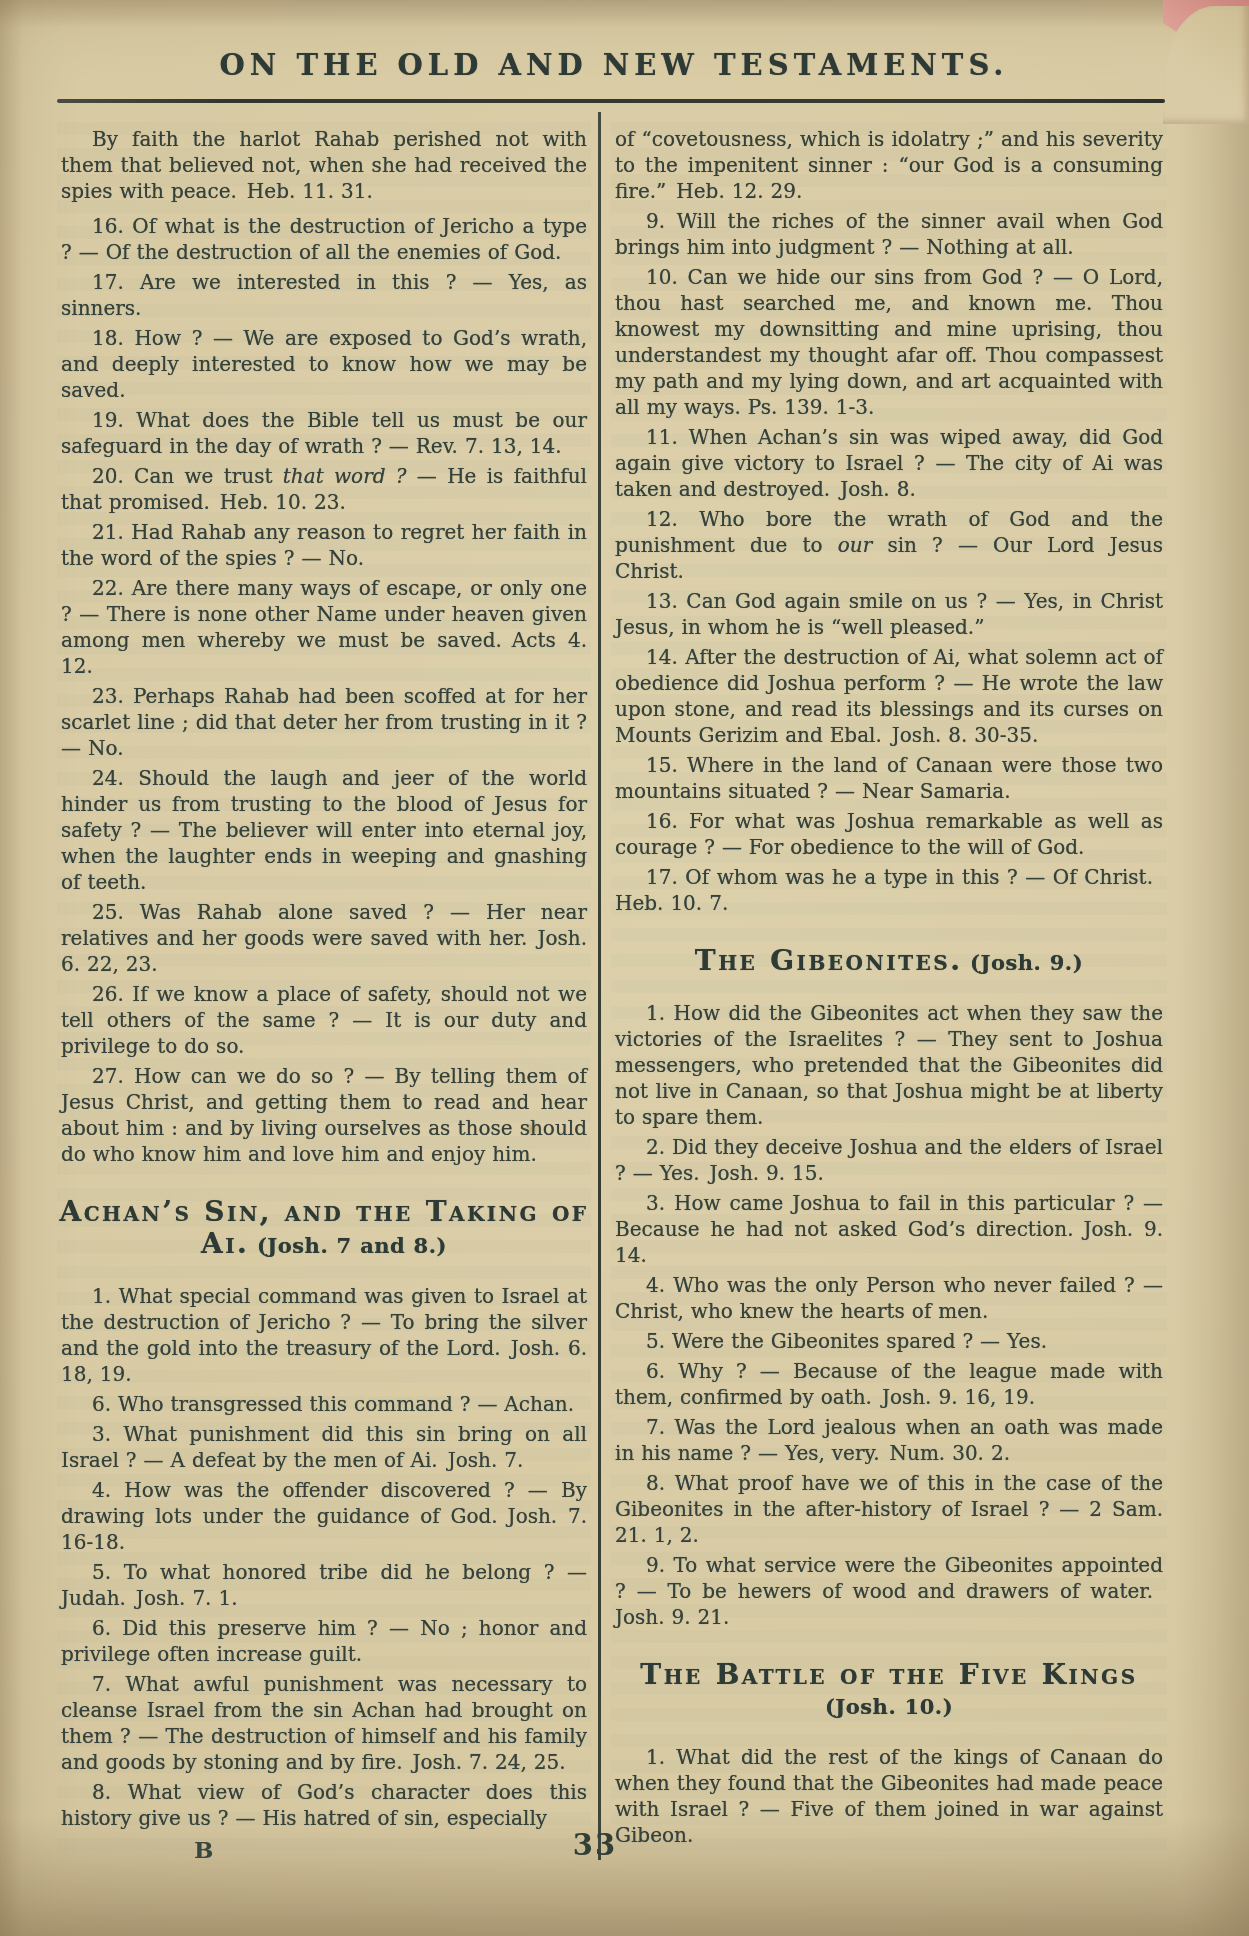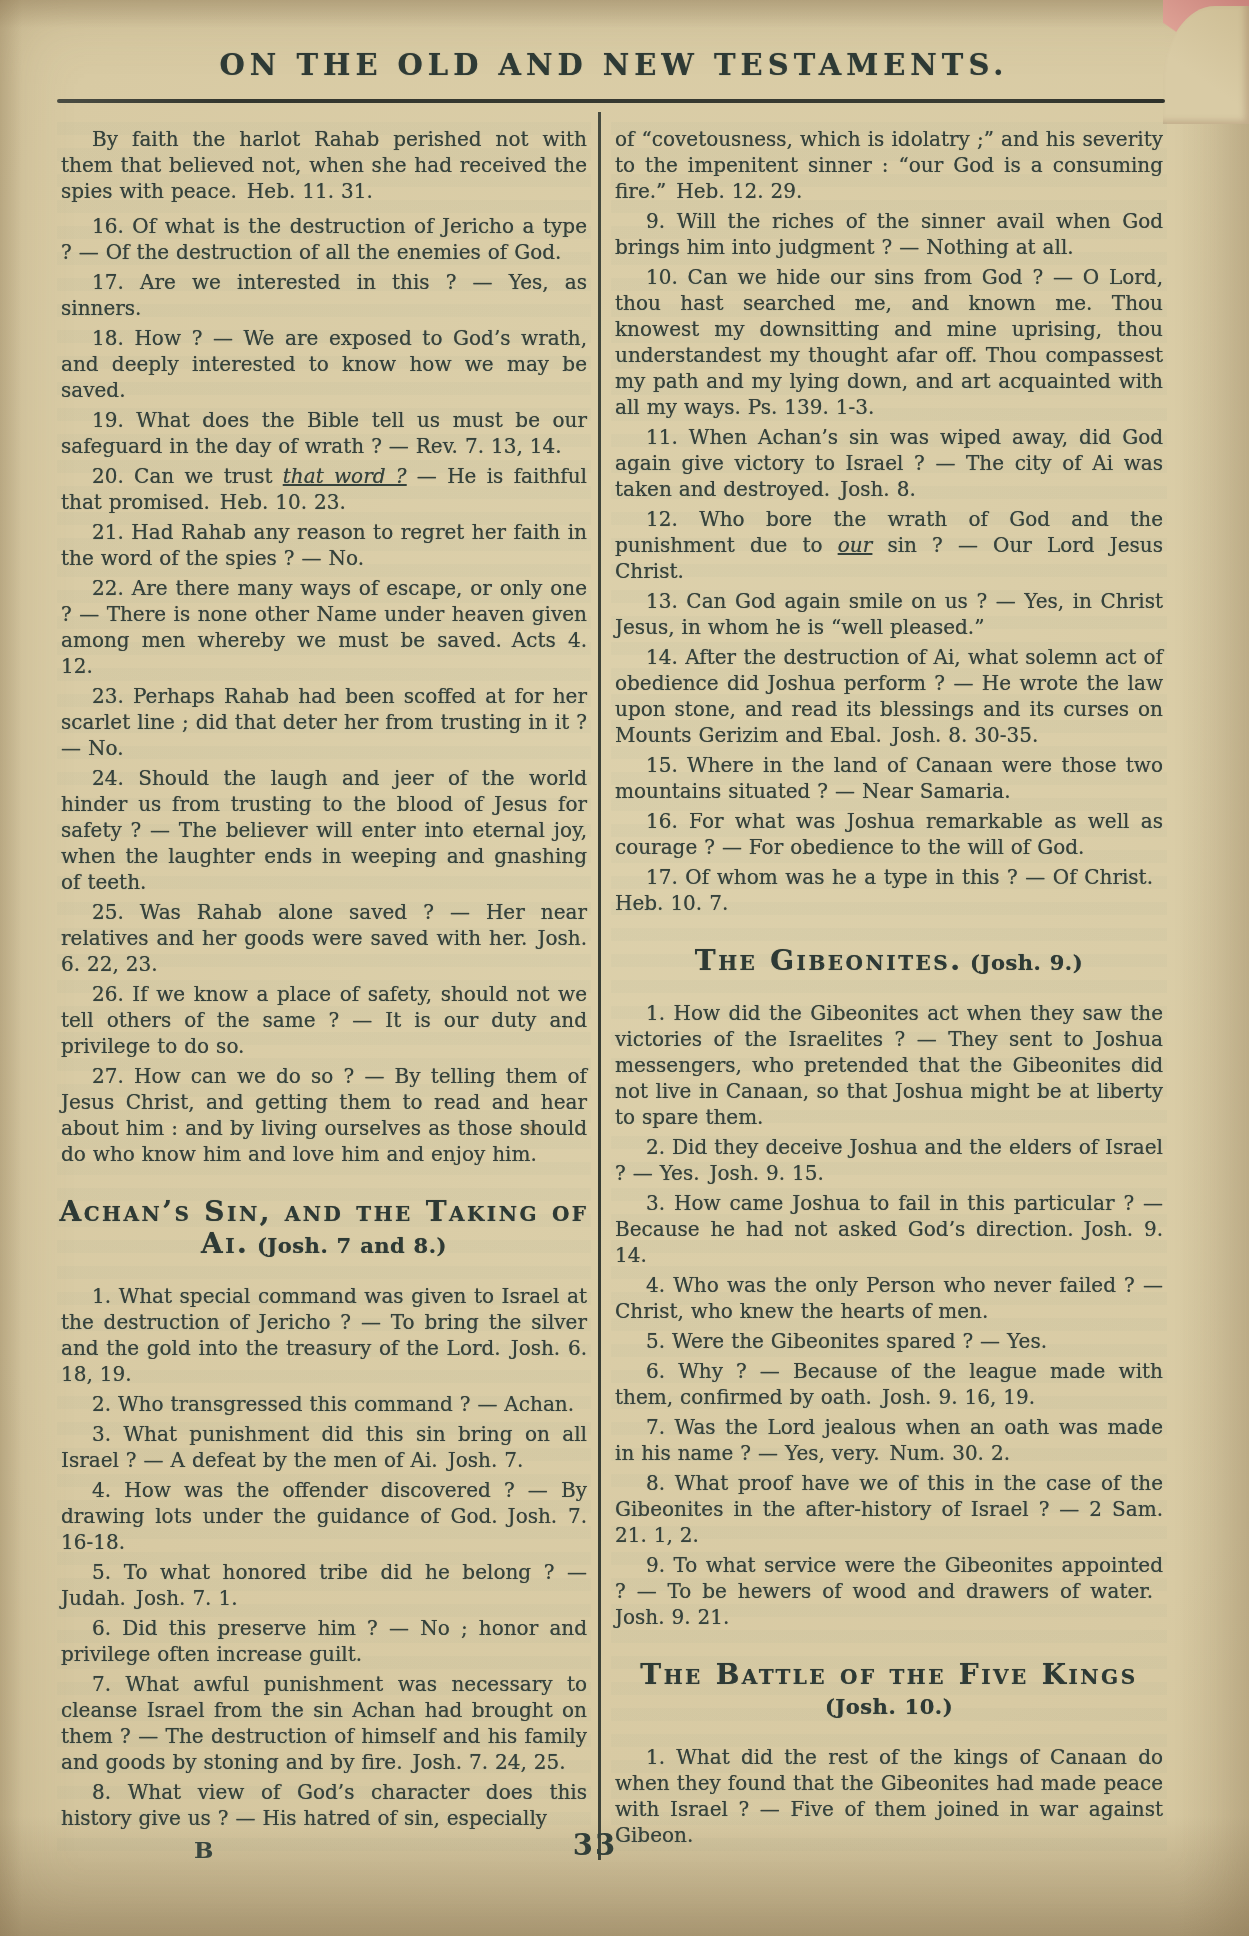--- a/index.html
+++ b/index.html
@@ -49,21 +49,21 @@
     text-align:justify;word-spacing:.03em;
     text-shadow:0 0 .7px rgba(53,66,60,.75);
     background:repeating-linear-gradient(180deg,
        rgba(100,135,122,.040) 0 13px, rgba(100,135,122,0) 13px 26px);
   }
   .col-left{left:57px;width:534px;}
   .col-right{left:611px;width:556px;}
   .q{margin:4px;text-indent:1.55em;}
   .q.noindent{text-indent:0;}
   .q.intro{margin-bottom:9px;}
-  .q i{font-style:italic;text-decoration:underline;}
+  .q i{font-style:italic;}
   .sec-head{
     text-align:center;font-weight:bold;color:#2e3a35;
     margin:30px 0 22px;text-indent:0;line-height:30px;
   }
   .sec-head .sc{
     font-variant:small-caps;letter-spacing:2.5px;font-size:28px;
   }
   .sec-head .ref{font-size:21px;letter-spacing:.5px;}
   .sig{
     position:absolute;left:194px;top:1836px;
@@ -109,21 +109,21 @@
         <p class="q">27. How can we do so ? — By telling them of Jesus Christ, and getting them to read and hear about him : and by living ourselves as those should do who know him and love him and enjoy him.</p>
       </div>
 
     <div class="sec-head">
       <div class="sh-line"><span class="sc">Achan’s Sin, and the Taking of</span></div>
       <div class="sh-line"><span class="sc">Ai.</span> <span class="ref">(Josh. 7 and 8.)</span></div>
     </div>
 
     <div>
         <p class="q">1. What special command was given to Israel at the destruction of Jericho ? — To bring the silver and the gold into the treasury of the Lord. Josh. 6. 18, 19.</p>
-        <p class="q">2. Who transgressed this command ? — Achan.</p>
+        <p class="q">6. Who transgressed this command ? — Achan.</p>
         <p class="q">3. What punishment did this sin bring on all Israel ? — A defeat by the men of Ai. Josh. 7.</p>
         <p class="q">4. How was the offender discovered ? — By drawing lots under the guidance of God. Josh. 7. 16-18.</p>
         <p class="q">5. To what honored tribe did he belong ? — Judah. Josh. 7. 1.</p>
         <p class="q">6. Did this preserve him ? — No ; honor and privilege often increase guilt.</p>
         <p class="q">7. What awful punishment was necessary to cleanse Israel from the sin Achan had brought on them ? — The destruction of himself and his family and goods by stoning and by fire. Josh. 7. 24, 25.</p>
         <p class="q">8. What view of God’s character does this history give us ? — His hatred of sin, especially</p>
       </div>
   </div>
 
   <div class="col col-right">

